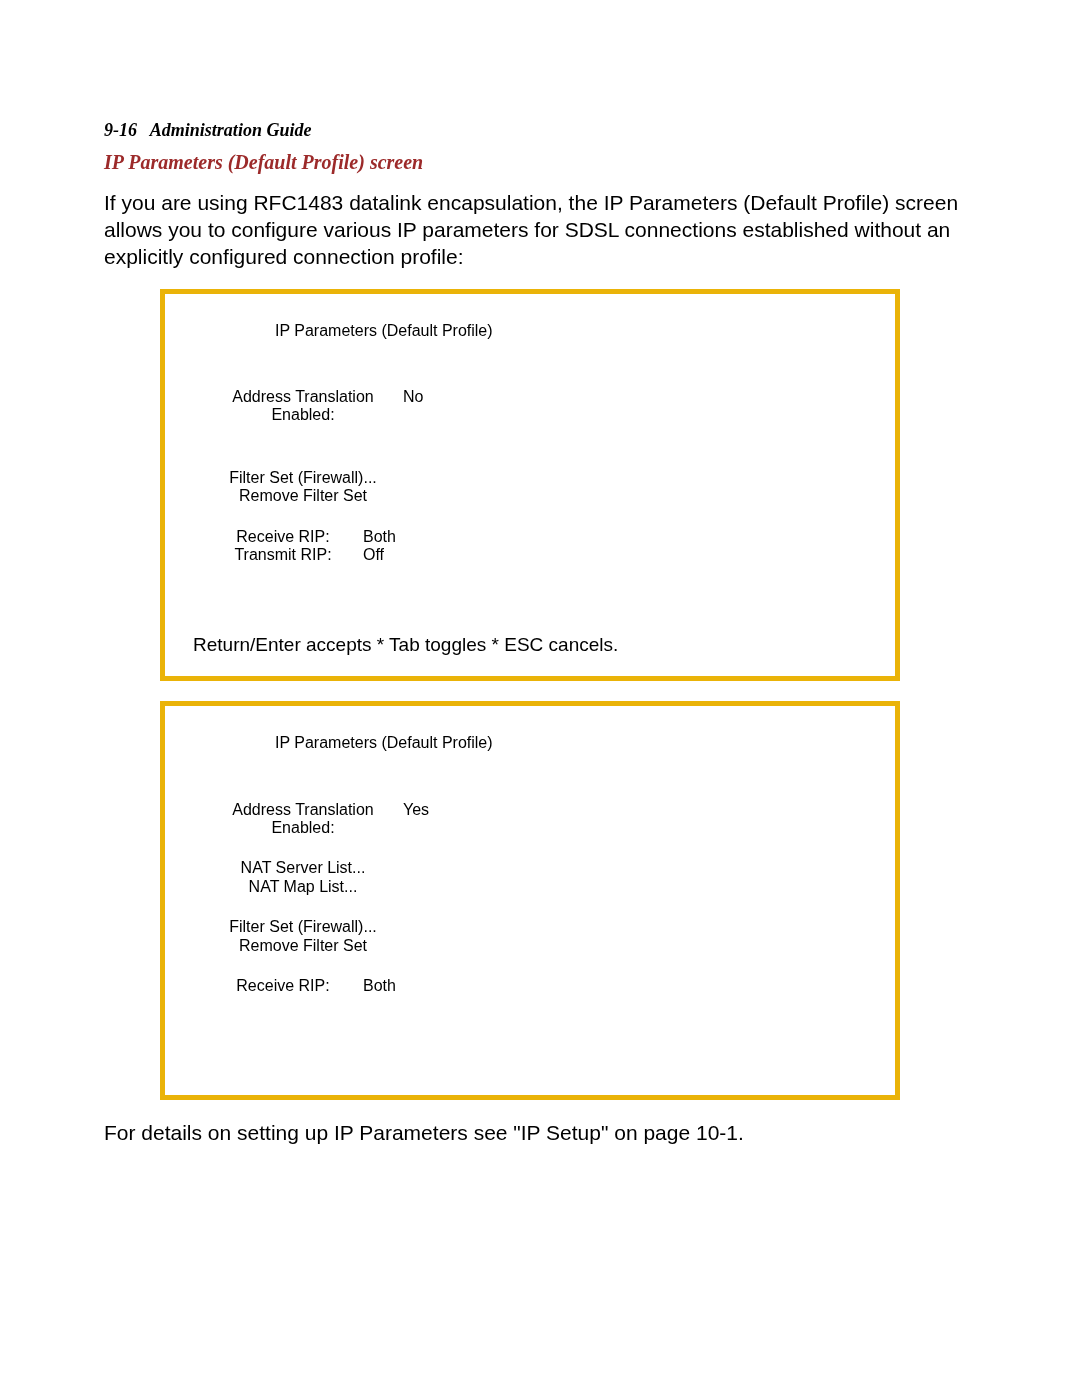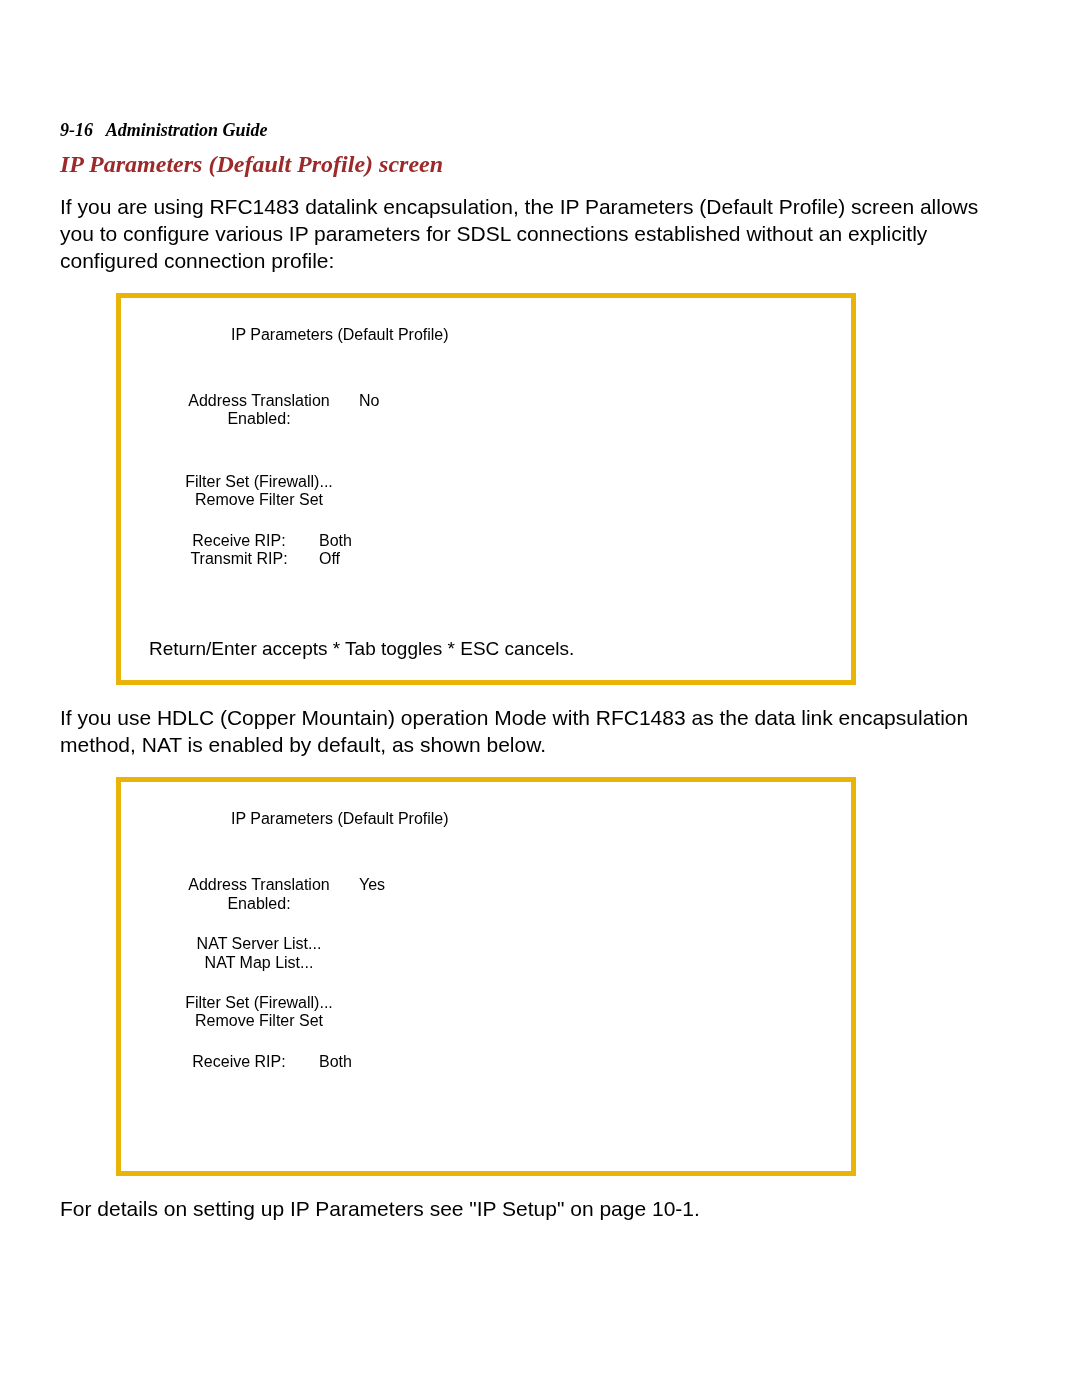--- a/index.html
+++ b/index.html
@@ -7,33 +7,33 @@
     padding: 0;
     background: #ffffff;
     font-family: Arial, Helvetica, sans-serif;
     color: #000000;
   }
   .page {
     width: 1080px;
     height: 1397px;
     position: relative;
     box-sizing: border-box;
-    padding: 120px 100px 60px 60px;
+    padding: 120px 100px 60px 104px;
   }
   .header-line {
     font-family: "Times New Roman", Times, serif;
     font-style: italic;
     font-weight: bold;
     font-size: 18px;
     margin-bottom: 10px;
   }
   .section-title {
     font-family: "Times New Roman", Times, serif;
     font-style: italic;
-    font-size: 24px;
+    font-size: 20px;
     color: #9c2a2a;
     margin: 0 0 16px 0;
   }
   .body-text {
     font-family: Arial, Helvetica, sans-serif;
     font-size: 21px;
     line-height: 1.28;
     margin: 0 0 18px 0;
   }
   .terminal-box {
@@ -114,21 +114,20 @@
     </div>
     <div class="term-row">
       <span class="term-label" style="width:160px">Transmit RIP:</span>
       <span class="term-value">Off</span>
     </div>
 
     <div class="term-footer">Return/Enter accepts * Tab toggles * ESC cancels.</div>
   </div>
 
 
-  <p class="body-text">If you use HDLC (Copper Mountain) operation Mode with RFC1483 as the data link encapsulation method, NAT is enabled by default, as shown below.</p>
 
   <div class="terminal-box" style="padding-bottom:40px;">
     <div class="term-title">IP Parameters (Default Profile)</div>
 
     <div class="term-row">
       <span class="term-label">Address Translation Enabled:</span>
       <span class="term-value">Yes</span>
     </div>
 
     <div class="term-gap-md"></div>

